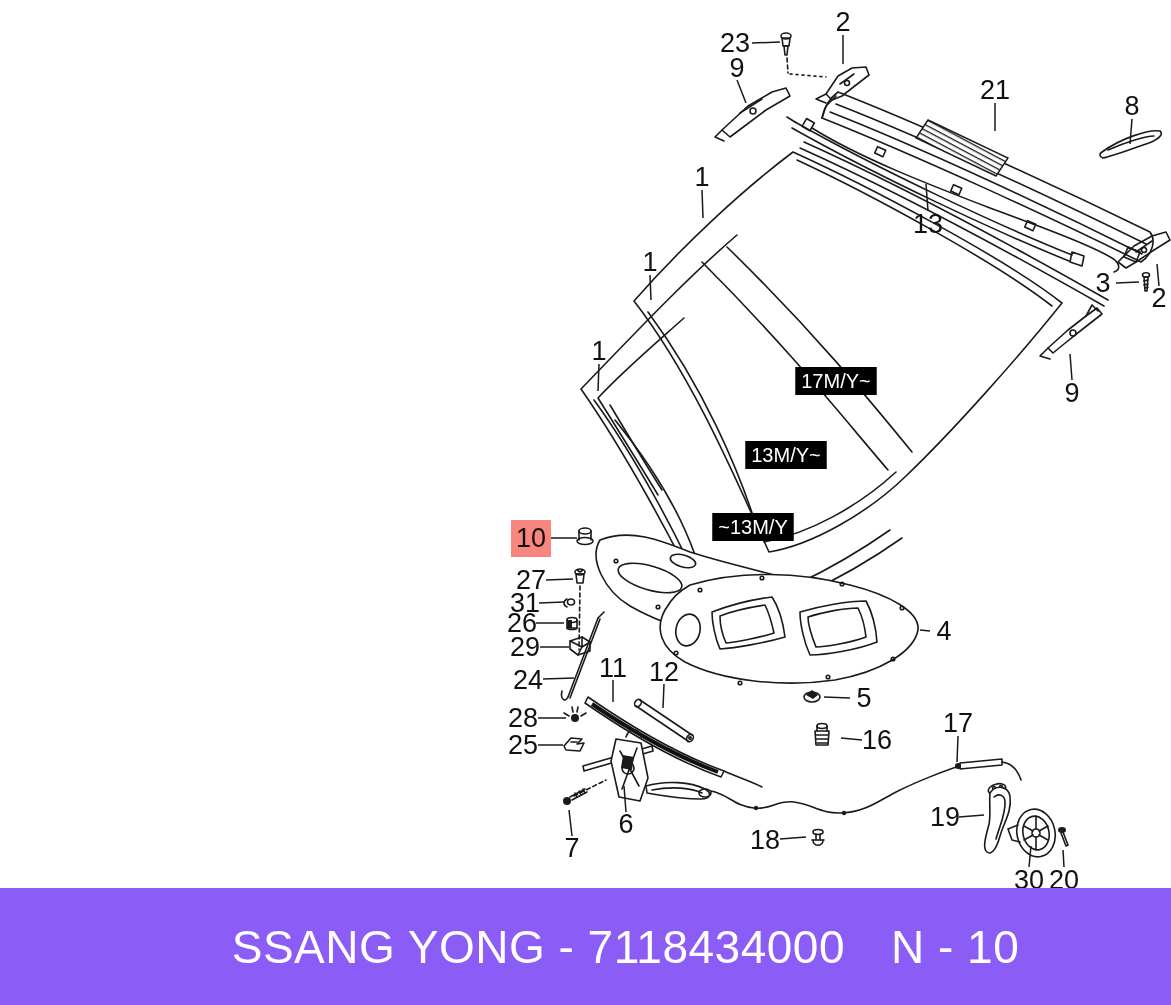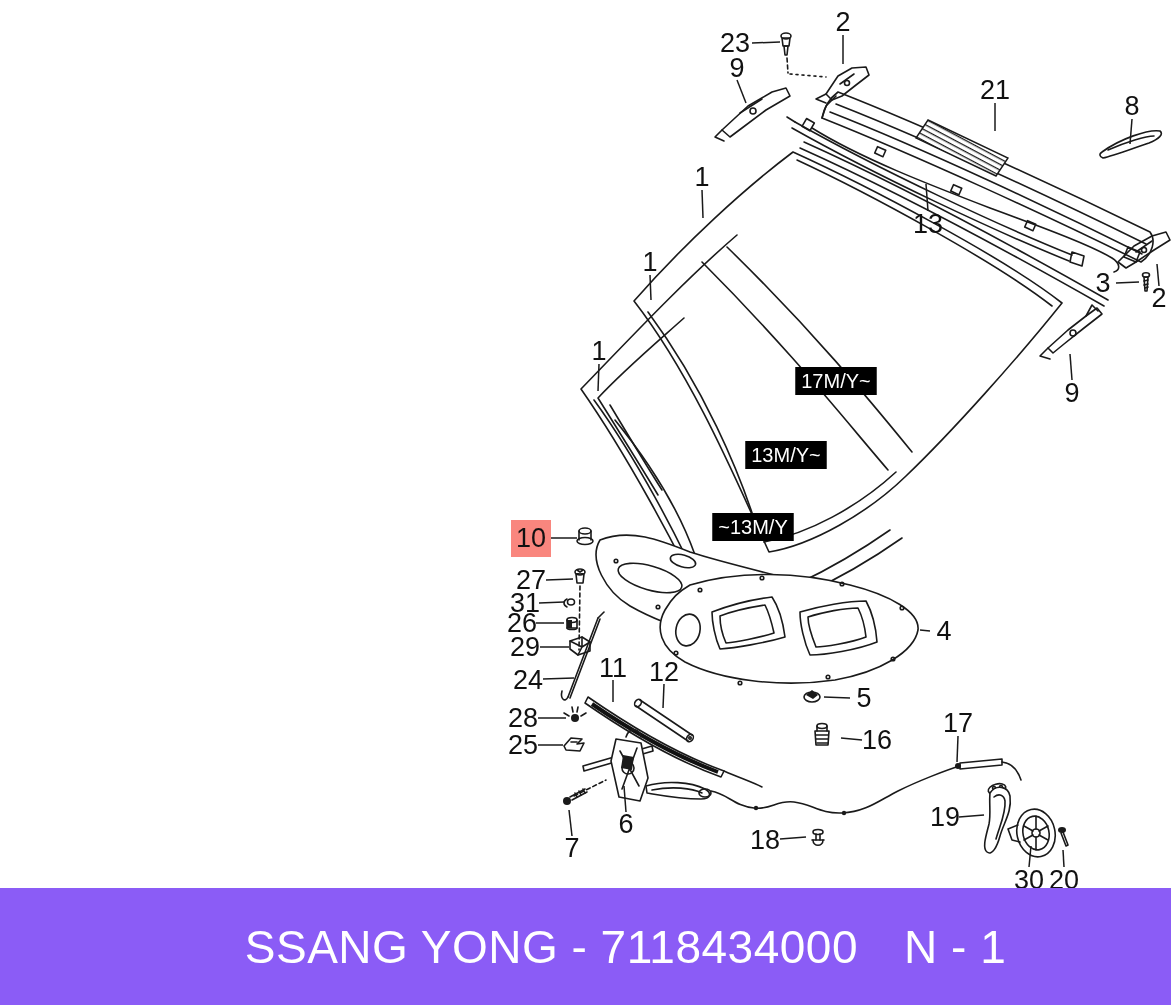--- a/index.html
+++ b/index.html
@@ -419,16 +419,16 @@
         <text x="1029" y="889" text-anchor="middle" class="callout-text">30</text>
       </g>
       <g>
         <polyline points="1064,867 1063,850" class="leader"></polyline>
         <text x="1064" y="889" text-anchor="middle" class="callout-text">20</text>
       </g>
     </svg>
 
 <div class="footer" style="background: #8b5cf6; color: rgb(255, 255, 255); padding-left: 40px;">
   <span>SSANG YONG - 7118434000</span>
-  <span>N - 1</span>
+  <span>N - 10</span>
 </div>
 
 </div>
 
 </body></html>

